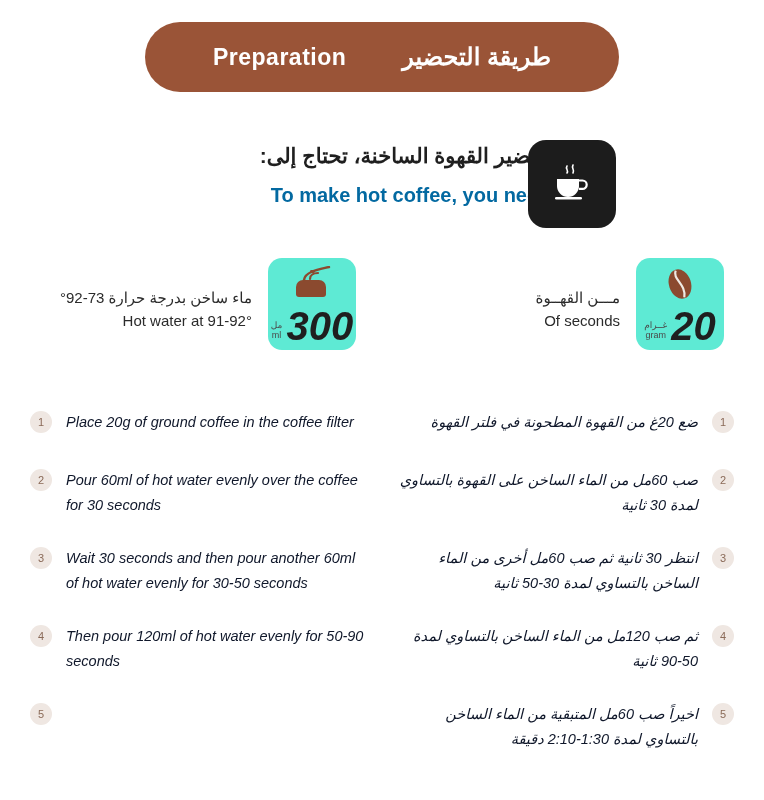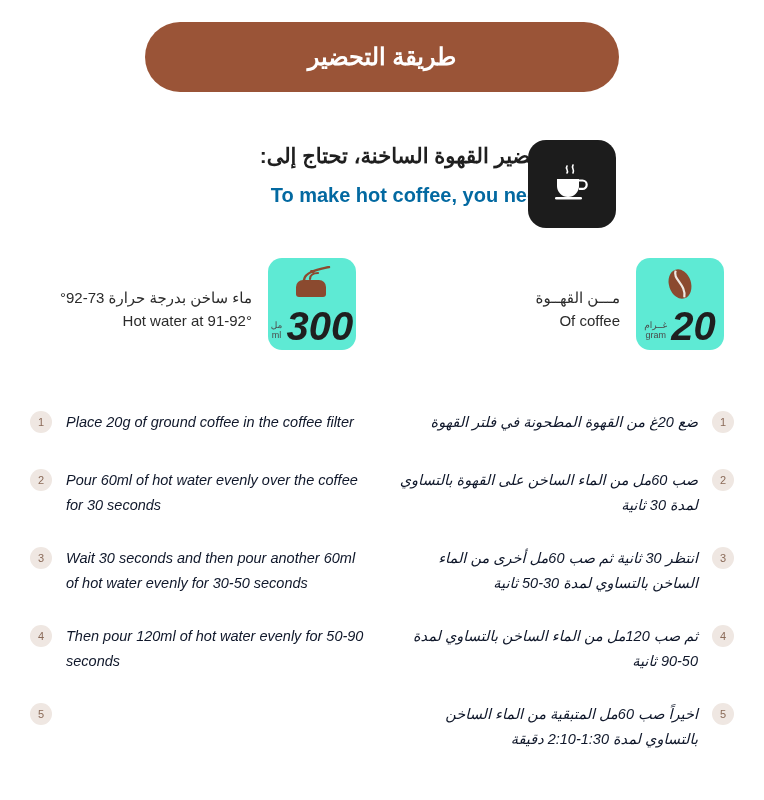--- a/index.html
+++ b/index.html
@@ -226,20 +226,21 @@
   .col-en .step-text {
     text-align: left;
   }
 </style>
 </head>
 <body>
 
 <div class="page">
 
   <div class="banner">
+    <span class="banner-en">Preparation</span>
     <span class="banner-ar">طريقة التحضير</span>
   </div>
 
   <div class="intro">
     <div class="intro-text">
       <div class="intro-ar">لتحضير القهوة الساخنة، تحتاج إلى:</div>
       <div class="intro-en">To make hot coffee, you need:</div>
     </div>
   </div>
   <div class="cup-badge">
@@ -253,21 +254,21 @@
       </svg>
     </span>
   </div>
 
   <div class="ingredients">
 
     <div class="ing ing-coffee">
       <div class="ing-row">
         <div class="ing-texts">
           <div class="ing-ar">مـــن القهــوة</div>
-          <div class="ing-en">Of coffee</div>
+          <div class="ing-en">Of seconds</div>
         </div>
         <div class="ing-card">
           <div class="ing-icon">
             <svg width="34" height="36" viewBox="0 0 34 36" aria-hidden="true">
               <ellipse cx="17" cy="18" rx="11" ry="15" fill="#8B4A2F" transform="rotate(-18 17 18)"></ellipse>
               <path d="M17 4 c-6 7 6 16 0 28" stroke="#EFEAE4" stroke-width="2.2" fill="none" transform="rotate(-18 17 18)"></path>
             </svg>
           </div>
           <div class="ing-amount">
             <div class="ing-unit">

